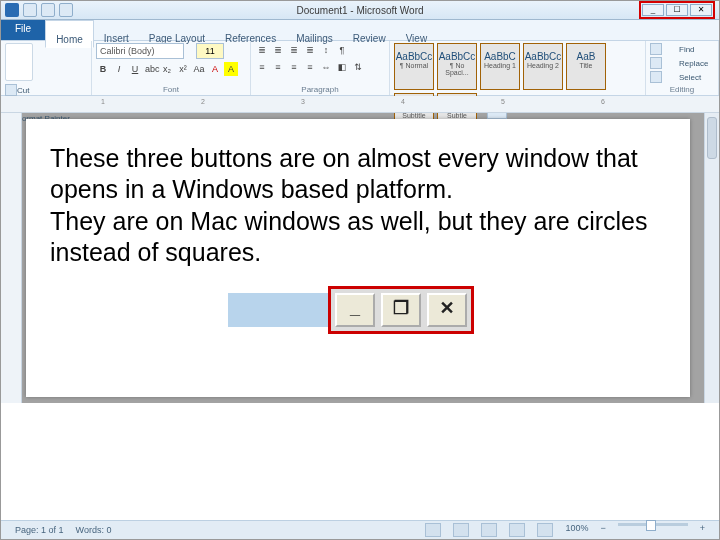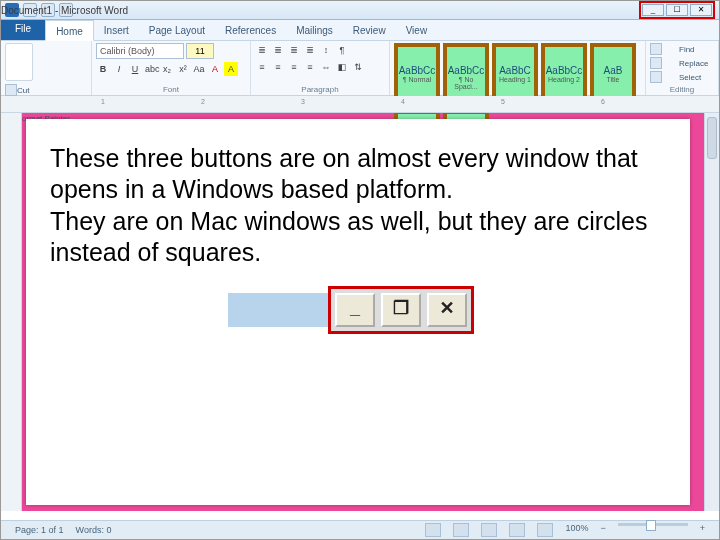--- a/index.html
+++ b/index.html
@@ -2,52 +2,52 @@
 <html><head>
 <meta charset="utf-8">
 <style>
   html,body{margin:0;padding:0;font-family:"Segoe UI",Tahoma,sans-serif;font-size:11px;background:#fff;color:#000}
   .screen{width:720px;height:540px;position:relative;border:1px solid #999;box-sizing:border-box;overflow:hidden}
   
   .titlebar{height:18px;background:linear-gradient(#eaf3fb,#d7e7f5);display:flex;align-items:center;border-bottom:1px solid #9fb8cf;position:relative}
   .qat{display:flex;align-items:center;gap:4px;padding-left:4px}
   .qat .orb{width:14px;height:14px;background:#2a6cb3;border-radius:2px}
   .qat .ico{width:14px;height:14px;background:#dce9f5;border:1px solid #8faecb;box-sizing:border-box;border-radius:2px}
-  .title{position:absolute;left:0;right:0;text-align:left;font-size:10px;color:#3a3a3a}
+  .title{position:absolute;left:0;right:0;text-align:center;font-size:10px;color:#3a3a3a}
   .winbtns{position:absolute;right:4px;top:0;display:flex;gap:0}
   .winbtns .highlight{border:2px solid #d40000;padding:1px;display:flex;gap:2px}
   .winbtns .wb{width:22px;height:12px;background:#e9f1f9;border:1px solid #8faecb;box-sizing:border-box;font-size:8px;line-height:10px;text-align:center}
   
   .tabs{height:20px;background:#eef5fc;display:flex;border-bottom:1px solid #c4d5e6;font-size:10px}
   .tab-file{background:#1e63a8;color:#fff;padding:3px 14px}
-  .tab{padding:5px 10px;color:#3c5a78;cursor:pointer}
+  .tab{padding:13px 10px;color:#3c5a78;cursor:pointer}
   .tab.active{background:#fff;border:1px solid #c4d5e6;border-bottom:1px solid #fff;margin-bottom:-1px}
   
   .ribbon{height:54px;background:#f5f9fd;display:flex;border-bottom:1px solid #c4d5e6}
   .group{border-right:1px solid #d4e0ec;display:flex;flex-direction:column;justify-content:space-between;padding:2px 4px 0 4px}
   .group .body{display:flex;align-items:center;gap:3px;flex-wrap:wrap}
   .group .lbl{font-size:8px;color:#6a7d90;text-align:center;padding-bottom:1px}
   .paste{width:26px;height:36px;background:#fff;border:1px solid #cbd9e6;border-radius:2px}
   .mini{display:flex;flex-direction:column;gap:2px;font-size:8px;color:#3a5770}
   .mini span{display:flex;align-items:center;gap:0}
   .mini .ic{width:10px;height:10px;background:#dce9f5;border:1px solid #a9c0d6}
   .fontname{width:80px;height:14px;border:1px solid #a9c0d6;font-size:9px;padding:0 3px;line-height:14px;background:#fff;color:#555}
   .fontsize{width:26px;height:14px;border:1px solid #a9c0d6;font-size:9px;text-align:center;line-height:14px;background:#fef9c3}
   .toolrow{display:flex;gap:2px}
   .tb{width:14px;height:14px;border:1px solid transparent;box-sizing:border-box;font-size:9px;text-align:center;line-height:12px;color:#444;cursor:pointer}
-  .style{width:38px;height:38px;border:4px solid #a16207;background:#86efac;font-size:7px;text-align:center;padding-top:18px;color:#555}
+  .style{width:38px;height:38px;border:1px solid #a16207;background:#e5e5e5;font-size:7px;text-align:center;padding-top:7px;color:#555}
   .style .aab{font-size:10px;color:#1f4e79}
   .editcol{display:flex;flex-direction:column;gap:2px;font-size:8px;color:#3a5770}
   .editcol span{display:flex;align-items:center;gap:17px}
   .editcol .ic{width:10px;height:10px;background:#dce9f5;border:1px solid #a9c0d6}
   
   .ruler{height:16px;background:#eef3f8;border-bottom:1px solid #c9d6e3;position:relative;font-size:7px;color:#888}
   .ruler .mk{position:absolute;top:2px}
   
-  .docarea{display:flex;height:398px;background:#ec4899}
+  .docarea{display:flex;height:290px;background:#a3a3a3}
   .vruler{width:20px;background:#eef3f8;border-right:1px solid #c9d6e3}
   .page{flex:1;background:#fff;margin:6px 14px 6px 4px;box-shadow:0 0 4px rgba(0,0,0,.3);position:relative;padding:24px 24px}
   .scroll{width:14px;background:#e6edf4;border-left:1px solid #c9d6e3;position:relative}
   .scroll .thumb{position:absolute;top:4px;left:2px;right:2px;height:40px;background:#cdd9e5;border:1px solid #aebccb;border-radius:3px}
   .content{font-family:Arial,sans-serif;font-size:25px;line-height:1.25;color:#000}
   
   .inset{margin:18px auto 0 auto;width:260px;display:flex;align-items:center}
   .inset .bar{width:100px;height:34px;background:#b8d4ec}
   .inset .frame{border:3px solid #c00;display:flex;gap:6px;padding:4px;background:#ddd}
   .inset .bt{width:36px;height:30px;background:#ece9d8;border:2px outset #fff;font-size:18px;font-weight:bold;text-align:center;line-height:26px;color:#222}
@@ -109,21 +109,21 @@
               <span class="ic"></span>
               <span>Format Painter</span>
             </span>
         </div>
       </div>
       <div class="lbl">Clipboard</div>
     </div>
 
     <div class="group" style="width:150px">
       <div class="body" style="flex-direction:column;align-items:flex-start;gap:3px">
-        <div style="display:flex;gap:2px">
+        <div style="display:flex;gap:12px">
           <div class="fontname">Calibri (Body)</div>
           <div class="fontsize">11</div>
         </div>
         <div class="toolrow">
           <div class="tb" style="font-weight:bold">B</div>
           <div class="tb" style="font-style:italic">I</div>
           <div class="tb" style="text-decoration:underline">U</div>
           <div class="tb">abc</div>
           <div class="tb">x₂</div>
           <div class="tb">x²</div>

